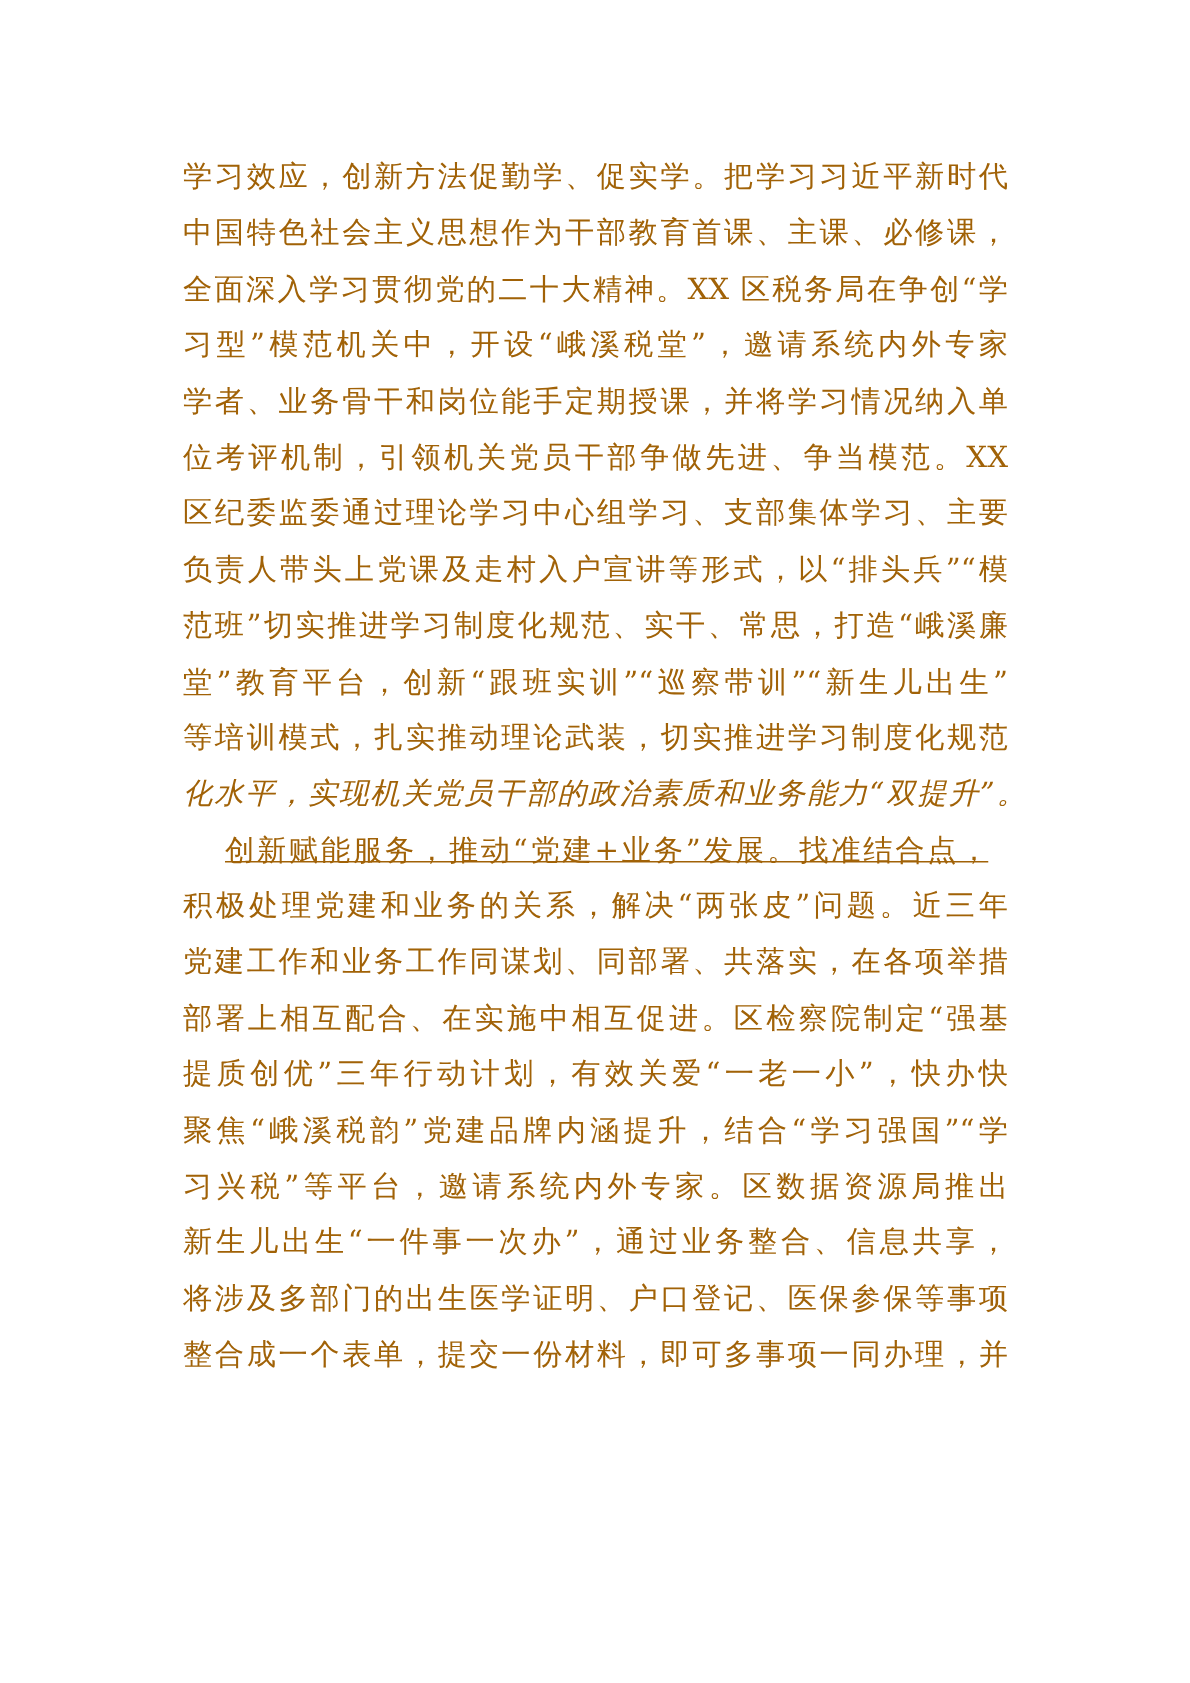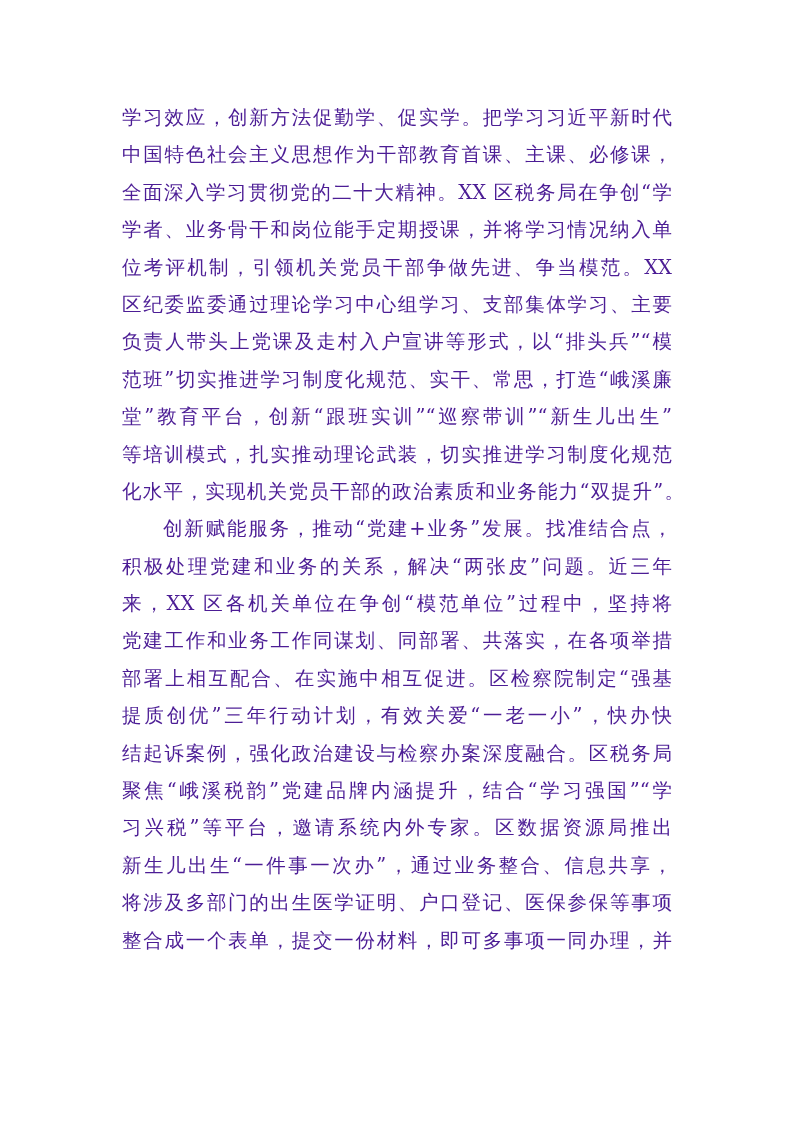--- a/index.html
+++ b/index.html
@@ -19,71 +19,72 @@
       top: 0;
       width: 793px;
       height: 1122px;
       background: #ffffff;
     }
     .body-text {
       position: absolute;
       left: 122px;
       top: 99px;
       width: 550px;
-      color: #4c1d95;
+      color: #a16207;
       font-family: "DejaVu Serif", "Liberation Serif", serif;
       font-size: 19.5px;
     }
     .line {
       display: block;
       height: 37.4px;
       line-height: 37.4px;
       width: 550px;
       text-align: justify;
       text-align-last: justify;
       text-justify: inter-character;
       overflow: hidden;
       white-space: normal;
     }
     .line.wide {
       width: 562px;
+      font-style: italic;
     }
     .line.indent {
-      margin-left: 41px;
+      margin-left: 28px;
       width: 509px;
+      text-decoration: underline;
     }
   </style>
 </head>
 <body>
 
 <div class="page">
   <div class="body-text">
 
     <div class="paragraph">
       <span class="line">学习效应，创新方法促勤学、促实学。把学习习近平新时代</span>
       <span class="line">中国特色社会主义思想作为干部教育首课、主课、必修课，</span>
       <span class="line">全面深入学习贯彻党的二十大精神。XX 区税务局在争创“学</span>
+      <span class="line">习型”模范机关中，开设“峨溪税堂”，邀请系统内外专家</span>
       <span class="line">学者、业务骨干和岗位能手定期授课，并将学习情况纳入单</span>
       <span class="line">位考评机制，引领机关党员干部争做先进、争当模范。XX</span>
       <span class="line">区纪委监委通过理论学习中心组学习、支部集体学习、主要</span>
       <span class="line">负责人带头上党课及走村入户宣讲等形式，以“排头兵”“模</span>
       <span class="line">范班”切实推进学习制度化规范、实干、常思，打造“峨溪廉</span>
       <span class="line">堂”教育平台，创新“跟班实训”“巡察带训”“新生儿出生”</span>
       <span class="line">等培训模式，扎实推动理论武装，切实推进学习制度化规范</span>
       <span class="line wide">化水平，实现机关党员干部的政治素质和业务能力“双提升”。</span>
     </div>
 
     <div class="paragraph">
       <span class="line indent">创新赋能服务，推动“党建+业务”发展。找准结合点，</span>
       <span class="line">积极处理党建和业务的关系，解决“两张皮”问题。近三年</span>
-      <span class="line">来，XX 区各机关单位在争创“模范单位”过程中，坚持将</span>
       <span class="line">党建工作和业务工作同谋划、同部署、共落实，在各项举措</span>
       <span class="line">部署上相互配合、在实施中相互促进。区检察院制定“强基</span>
       <span class="line">提质创优”三年行动计划，有效关爱“一老一小”，快办快</span>
-      <span class="line">结起诉案例，强化政治建设与检察办案深度融合。区税务局</span>
       <span class="line">聚焦“峨溪税韵”党建品牌内涵提升，结合“学习强国”“学</span>
       <span class="line">习兴税”等平台，邀请系统内外专家。区数据资源局推出</span>
       <span class="line">新生儿出生“一件事一次办”，通过业务整合、信息共享，</span>
       <span class="line">将涉及多部门的出生医学证明、户口登记、医保参保等事项</span>
       <span class="line">整合成一个表单，提交一份材料，即可多事项一同办理，并</span>
     </div>
 
   </div>
 </div>
 

